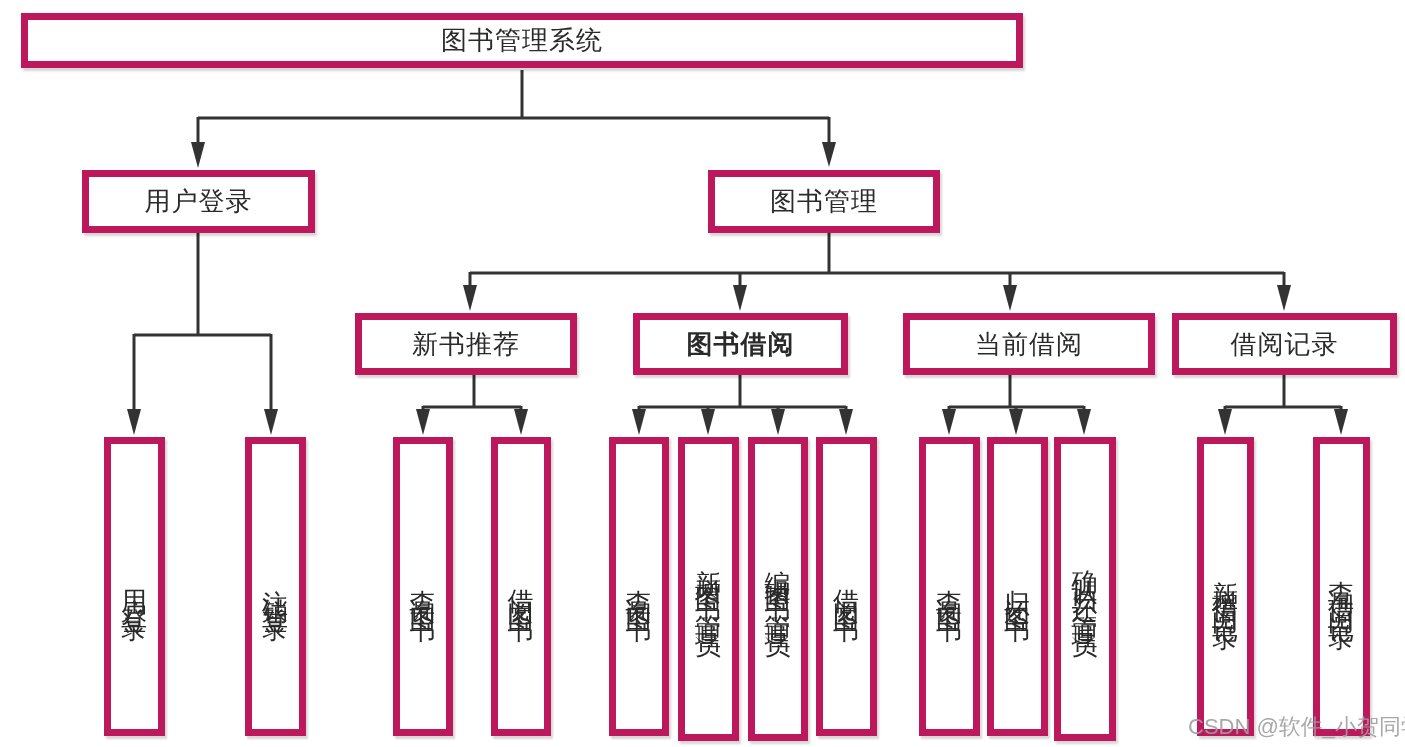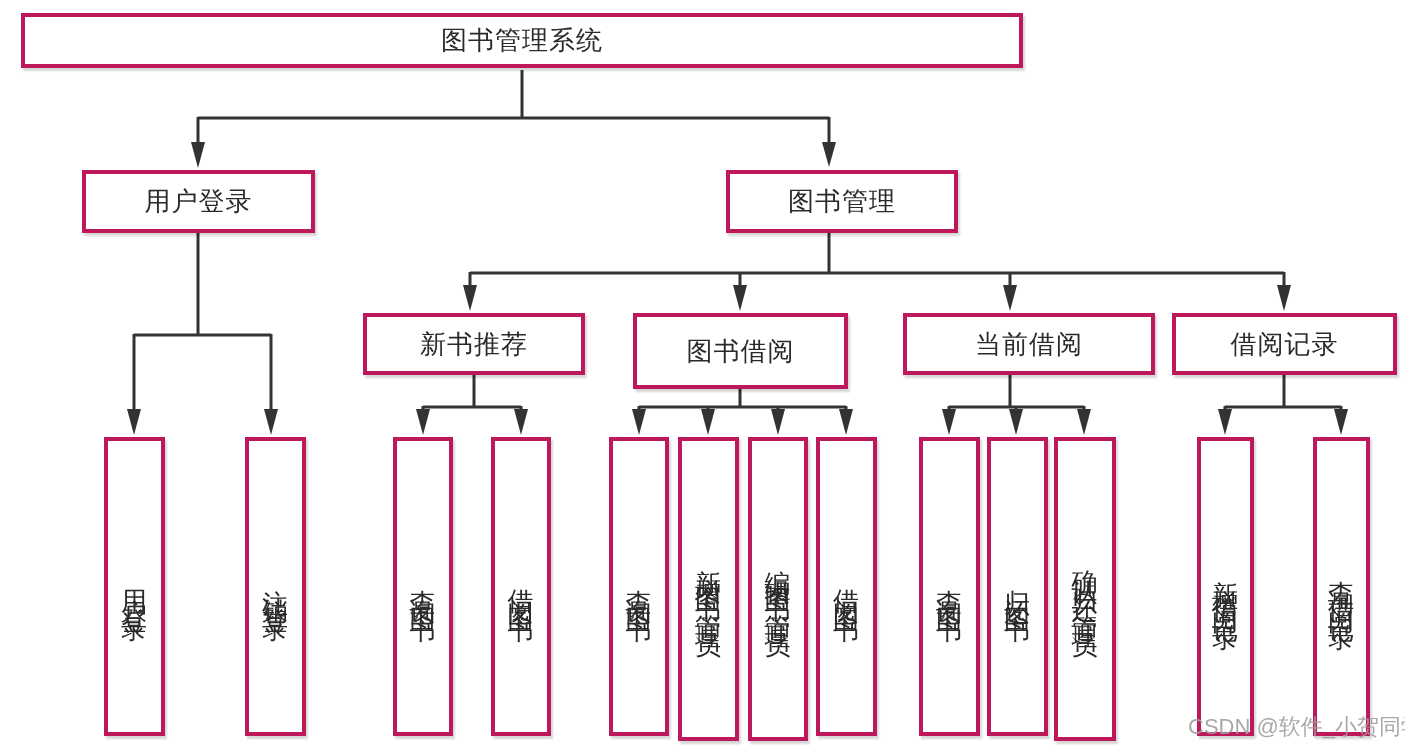--- a/index.html
+++ b/index.html
@@ -27,21 +27,21 @@
     stroke-width: 3;
     fill: none;
   }
   .wires polygon {
     fill: #333333;
     stroke: none;
   }
   .node {
     position: absolute;
     box-sizing: border-box;
-    border: 4px solid #be185d;
+    border: 7px solid #be185d;
     background: #ffffff;
     display: flex;
     align-items: center;
     justify-content: center;
     color: #2a2a2a;
     box-shadow: 2px 3px 2px rgba(0,0,0,0.16);
     z-index: 2;
   }
   .hbox {
     font-size: 26px;
@@ -150,28 +150,28 @@
     </g>
   </svg>
 
   <div class="node hbox" style="left:21px; top:13px; width:1002px; height:55px;">
     <span>图书管理系统</span>
   </div>
 
   <div class="node hbox" style="left:82px; top:170px; width:233px; height:63px;">
     <span>用户登录</span>
   </div>
-  <div class="node hbox" style="left:726px; top:170px; width:232px; height:63px;">
+  <div class="node hbox" style="left:708px; top:170px; width:232px; height:63px;">
     <span>图书管理</span>
   </div>
 
-  <div class="node hbox" style="left:363px; top:313px; width:222px; height:62px;">
+  <div class="node hbox" style="left:355px; top:313px; width:222px; height:62px;">
     <span>新书推荐</span>
   </div>
-  <div class="node hbox" style="left:633px; top:313px; width:215px; height:76px;">
+  <div class="node hbox" style="left:633px; top:313px; width:215px; height:62px;font-weight:bold;">
     <span>图书借阅</span>
   </div>
   <div class="node hbox" style="left:903px; top:313px; width:252px; height:62px;">
     <span>当前借阅</span>
   </div>
   <div class="node hbox" style="left:1172px; top:313px; width:225px; height:62px;">
     <span>借阅记录</span>
   </div>
 
   <div class="node vbox" style="left:104px; top:437px; width:61px; height:299px;">

